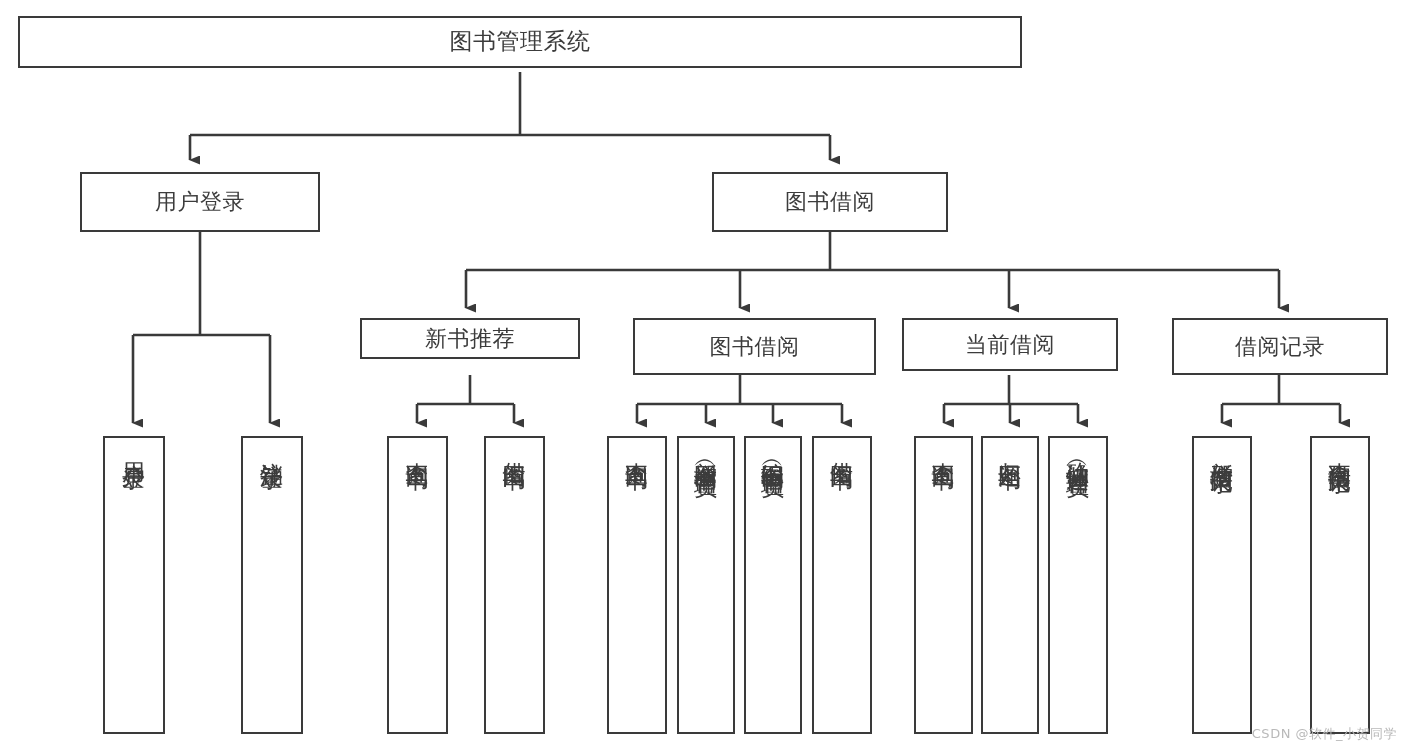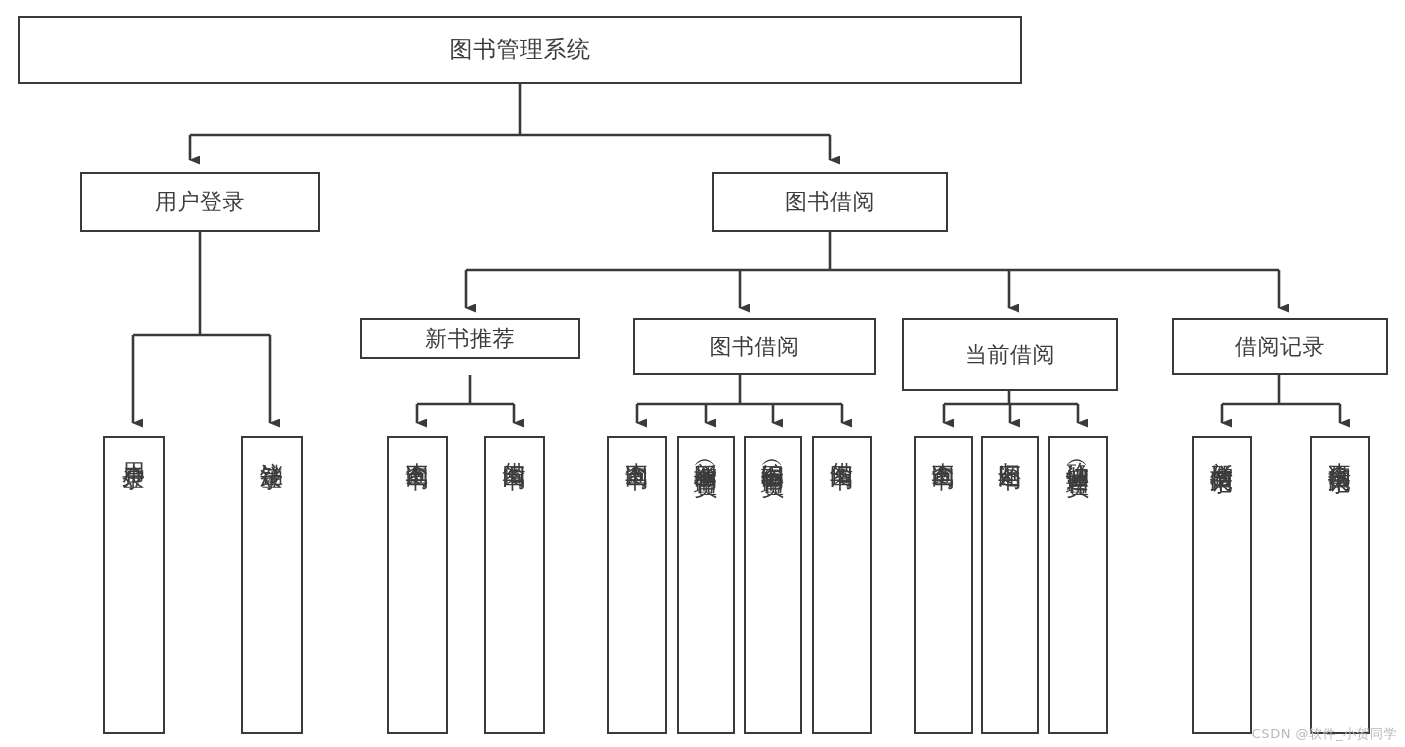--- a/index.html
+++ b/index.html
@@ -119,38 +119,38 @@
       <path d="M1010,404 L1010,423" marker-end="url(#arrow)"></path>
       <path d="M1078,404 L1078,423" marker-end="url(#arrow)"></path>
 
       <path d="M1279,375 L1279,404"></path>
       <path d="M1222,404 L1340,404"></path>
       <path d="M1222,404 L1222,423" marker-end="url(#arrow)"></path>
       <path d="M1340,404 L1340,423" marker-end="url(#arrow)"></path>
     </g>
   </svg>
 
-  <div class="node horizontal root" style="left:18px; top:16px; width:1004px; height:68px;">
+  <div class="node horizontal root" style="left:18px; top:16px; width:1004px; height:52px;">
     <span class="label">图书管理系统</span>
   </div>
 
   <div class="node horizontal" style="left:80px; top:172px; width:240px; height:60px;">
     <span class="label">用户登录</span>
   </div>
   <div class="node horizontal" style="left:712px; top:172px; width:236px; height:60px;">
     <span class="label">图书借阅</span>
   </div>
 
   <div class="node horizontal" style="left:360px; top:318px; width:220px; height:41px;">
     <span class="label">新书推荐</span>
   </div>
   <div class="node horizontal" style="left:633px; top:318px; width:243px; height:57px;">
     <span class="label">图书借阅</span>
   </div>
-  <div class="node horizontal" style="left:902px; top:318px; width:216px; height:73px;">
+  <div class="node horizontal" style="left:902px; top:318px; width:216px; height:53px;">
     <span class="label">当前借阅</span>
   </div>
   <div class="node horizontal" style="left:1172px; top:318px; width:216px; height:57px;">
     <span class="label">借阅记录</span>
   </div>
 
   <div class="node vertical" style="left:103px; top:436px; width:62px; height:298px;">
     <span class="label">用户登录</span>
   </div>
   <div class="node vertical" style="left:241px; top:436px; width:62px; height:298px;">

